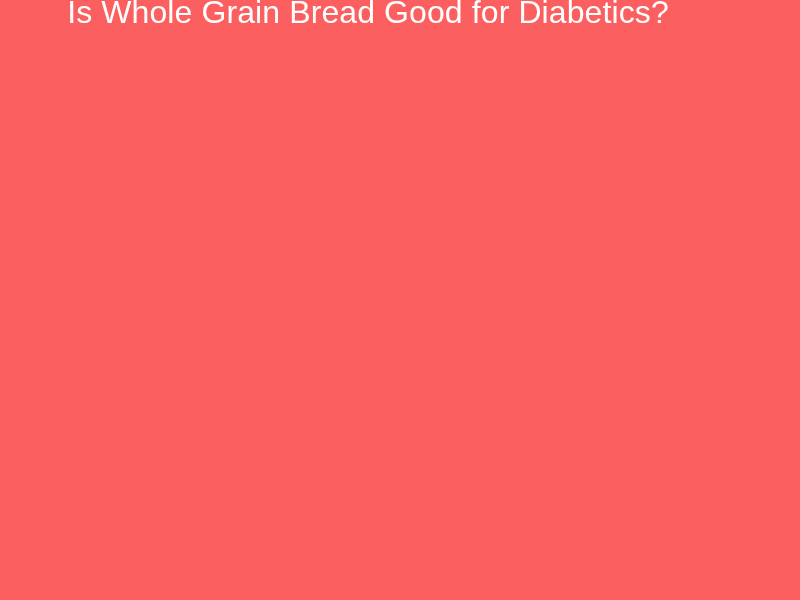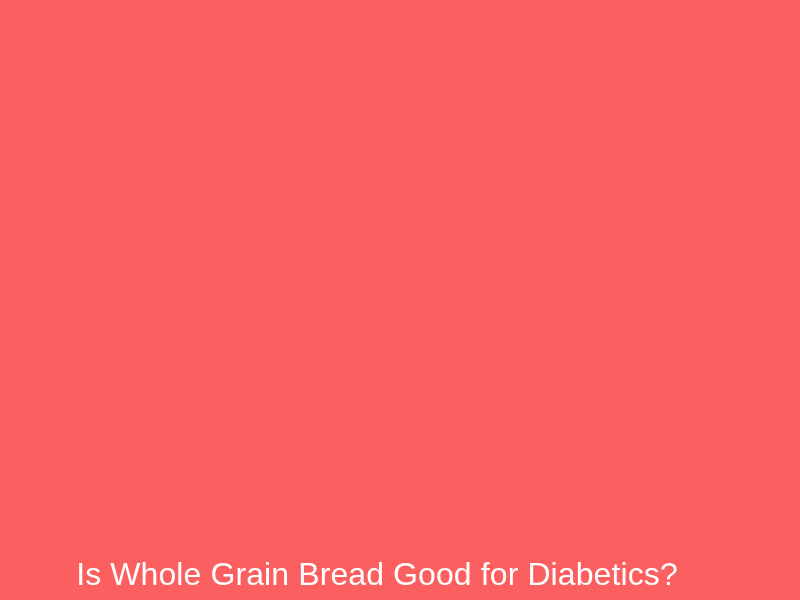--- a/index.html
+++ b/index.html
@@ -17,23 +17,22 @@
   }
 
   
   .hero-card {
     position: relative;
     box-sizing: border-box;
     width: 736px;
     height: 600px;
     background-color: #fb5f5f;
     display: flex;
-    align-items: flex-end;
+    align-items: flex-start;
     justify-content: center;
-    margin-left: 9px;
   }
 
   
   .hero-title-wrap {
     width: 100%;
     padding: 0 40px;
     box-sizing: border-box;
     display: flex;
     align-items: center;
     justify-content: center;

